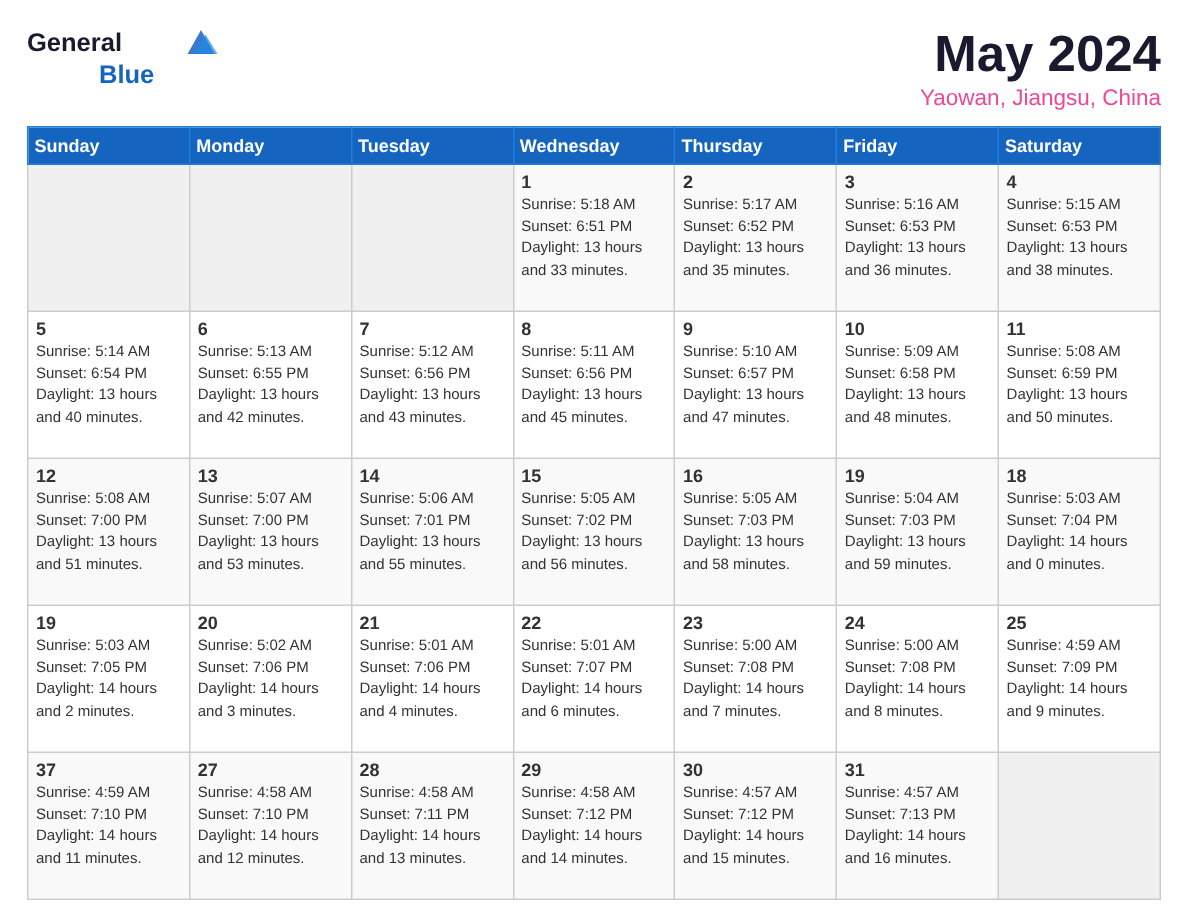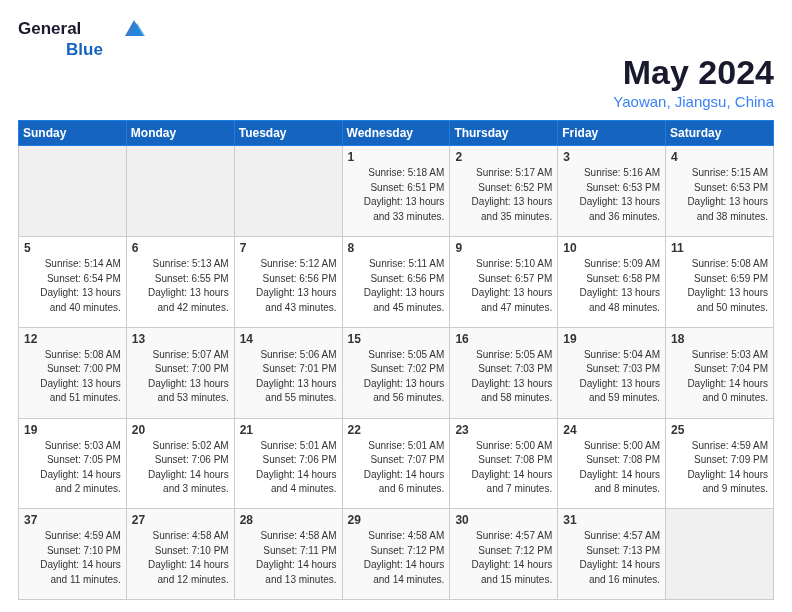--- a/index.html
+++ b/index.html
@@ -35,25 +35,24 @@
       margin-left: 2px;
     }
     .title-block {
       text-align: right;
     }
     .main-title {
       font-size: 34px;
       font-weight: bold;
       color: #1a1a2e;
       line-height: 1.1;
-      margin-top: 36px;
     }
     .subtitle {
       font-size: 15px;
-      color: #3b82f6;
+      color: #ec4899;
       margin-top: 2px;
     }
     .calendar {
       flex: 1;
       border: 1px solid #ccc;
       border-collapse: collapse;
       width: 100%;
       table-layout: fixed;
     }
     .calendar thead tr th {
@@ -83,21 +82,20 @@
     .day-num {
       font-weight: bold;
       font-size: 12px;
       margin-bottom: 2px;
       display: block;
     }
     .cell-text {
       font-size: 10px;
       line-height: 1.45;
       color: #333;
-      text-align: right;
     }
   </style>
 </head>
 <body>
 
 <div class="page">
   <div class="header">
     <div class="logo">
       <div>
         <div style="display:flex;align-items:center;gap:40px;">

